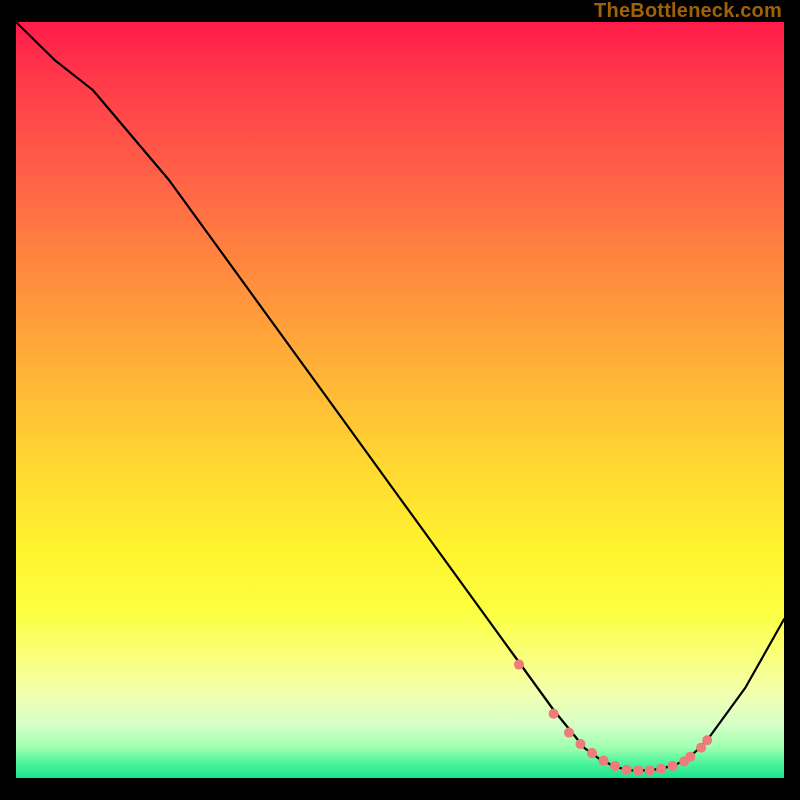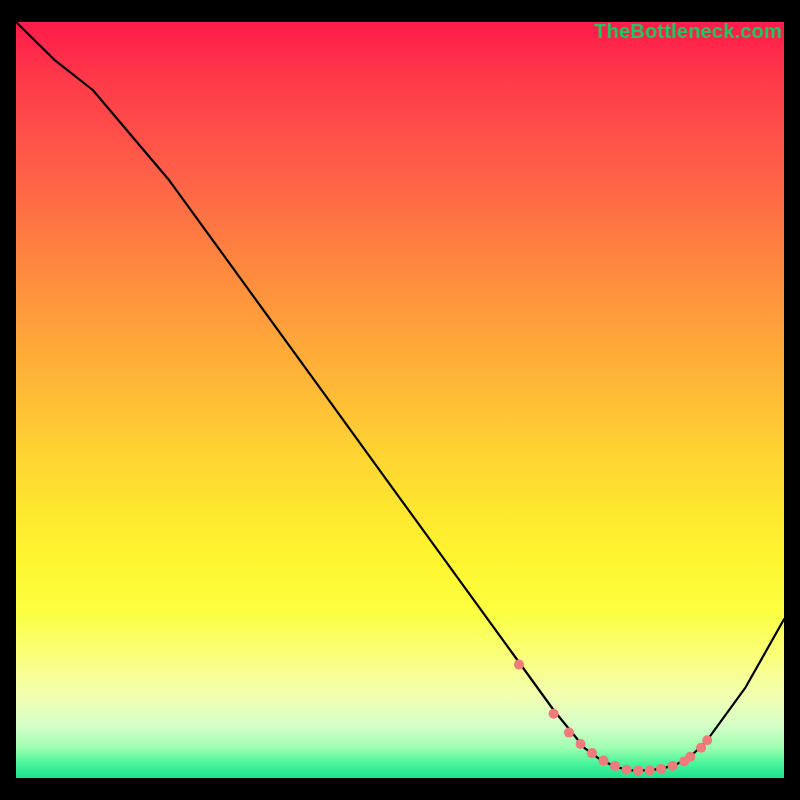--- a/index.html
+++ b/index.html
@@ -22,24 +22,24 @@
       #faff7c 84%,
       #f2ffb0 89%,
       #d6ffc8 93%,
       #9effb0 96%,
       #4cf59c 98%,
       #1de28e 100%
     );
   }
   .watermark {
     position: absolute;
-    top: 21px;
+    top: 0;
     right: 18px;
     font: 600 20px/1 Arial, Helvetica, sans-serif;
-    color: #22c55e;
+    color: #a16207;
     letter-spacing: 0.2px;
   }
   svg.curve {
     position: absolute;
     left: 16px;
     top: 22px;
     width: 768px;
     height: 756px;
     overflow: visible;
   }

